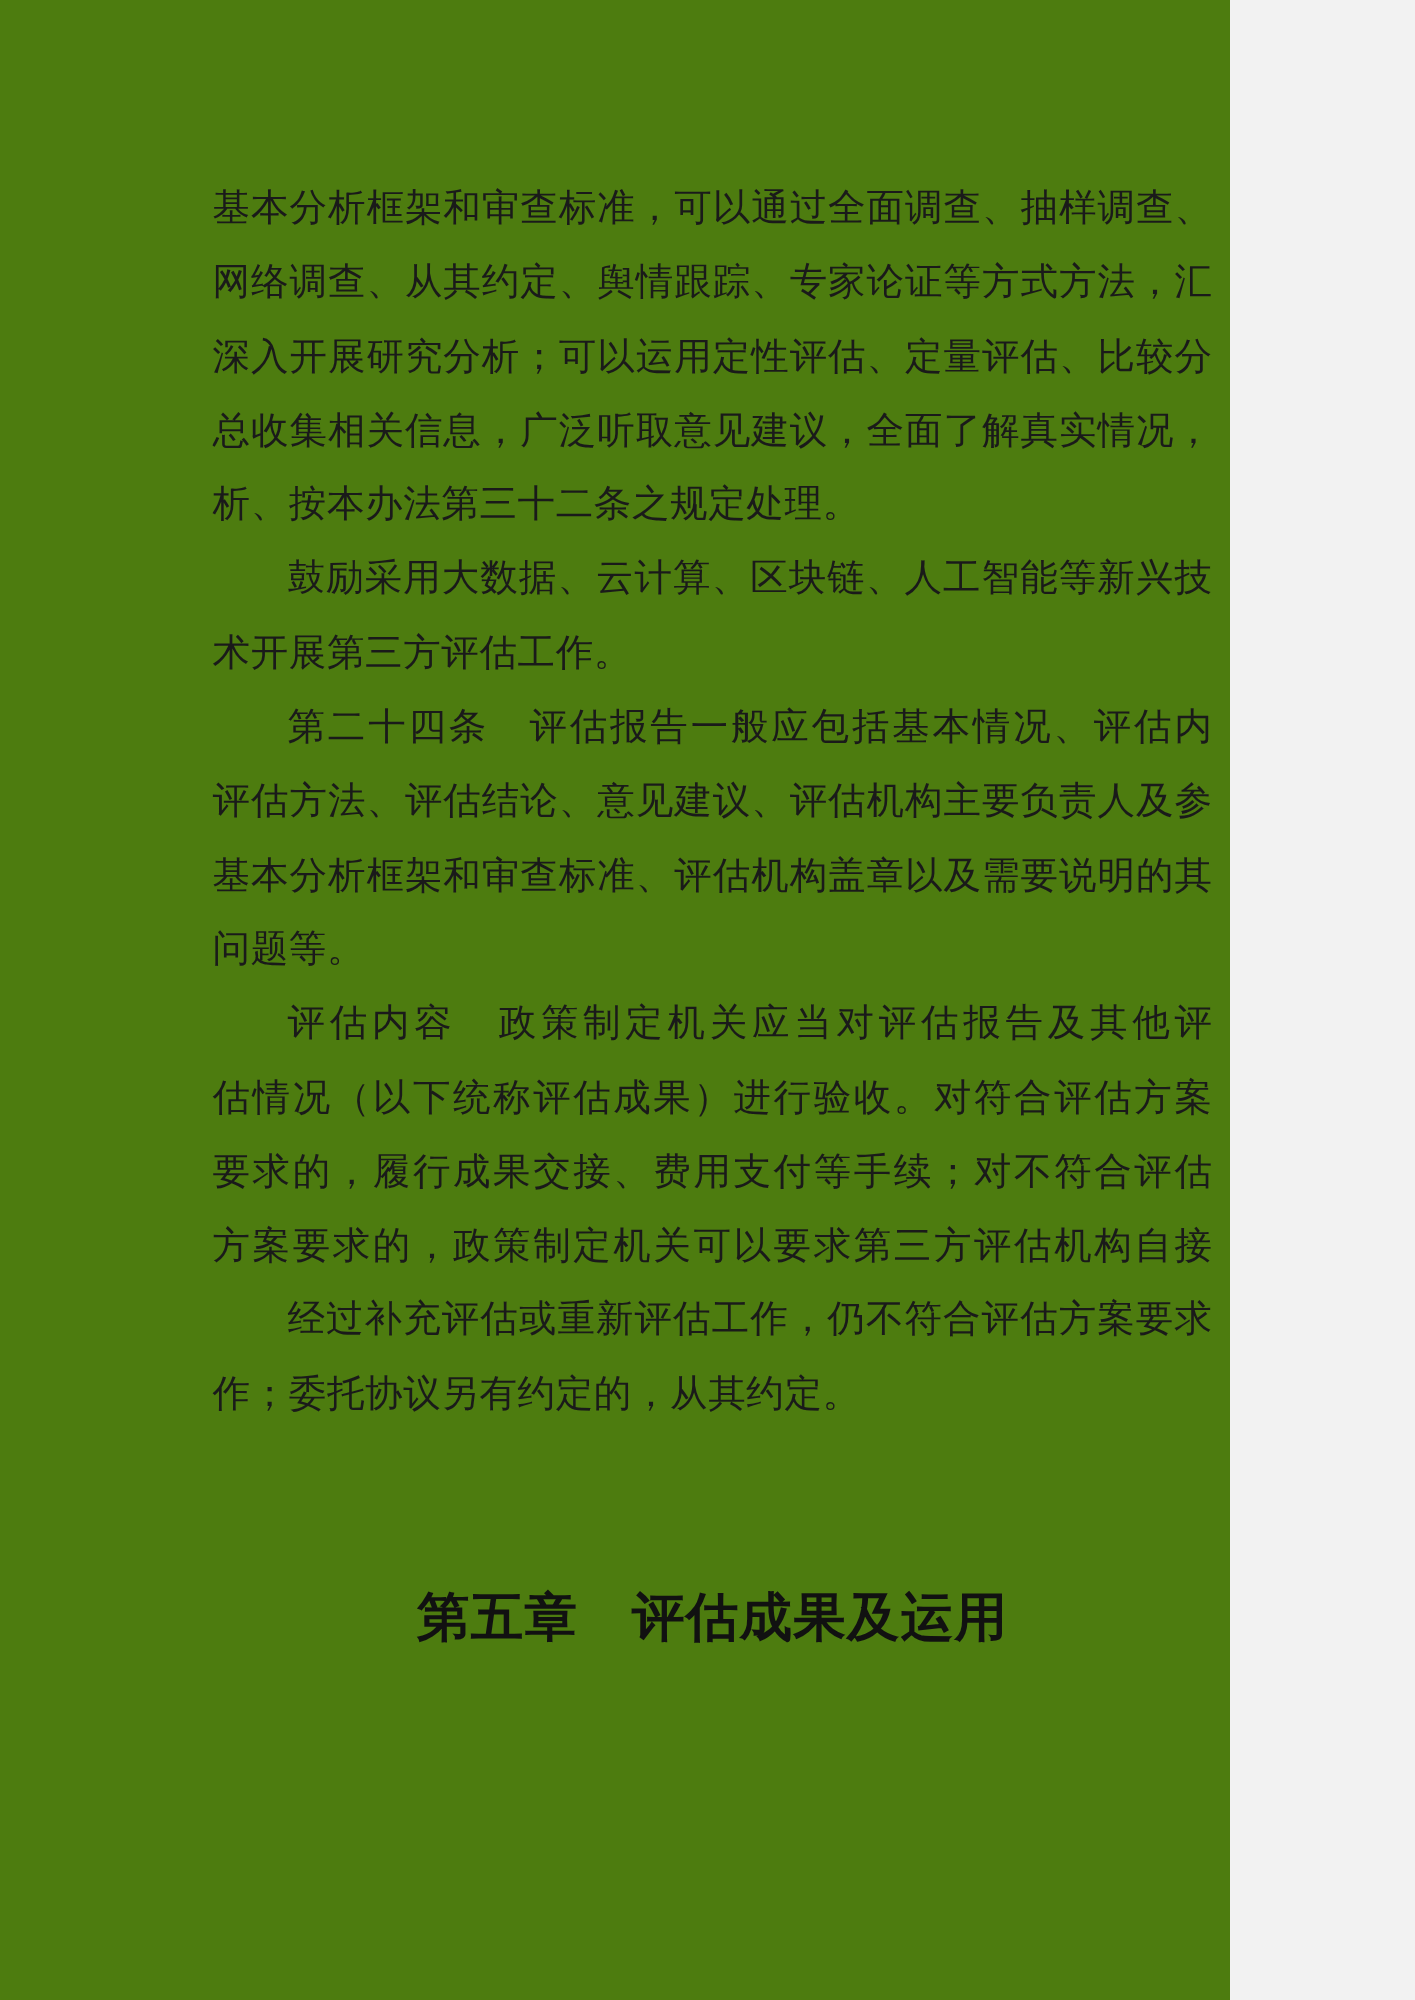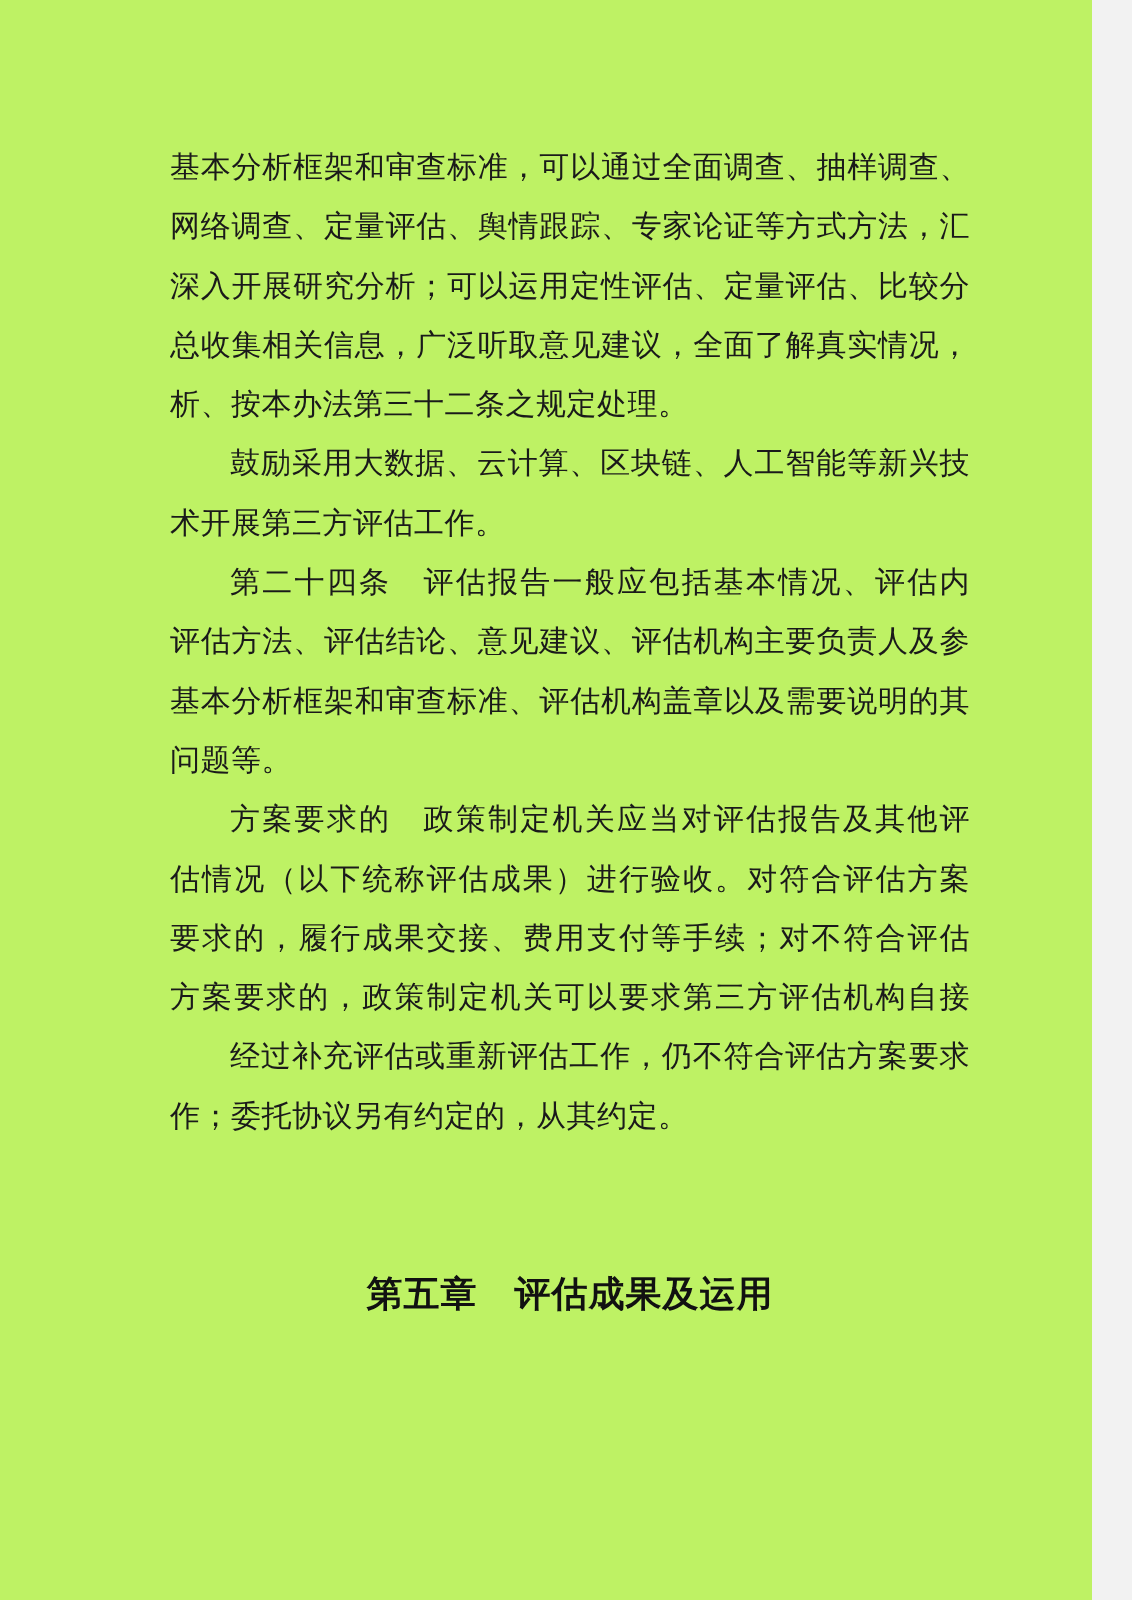--- a/index.html
+++ b/index.html
@@ -7,23 +7,23 @@
     padding: 0;
   }
   body {
     width: 1132px;
     height: 1600px;
     background: #f2f2f2;
     font-family: "Liberation Serif", "DejaVu Serif", serif;
   }
   .page {
     position: relative;
-    width: 1092px;
+    width: 984px;
     height: 1600px;
-    background: #bef264;
+    background: #4d7c0f;
     overflow: hidden;
   }
   .body-block {
     position: absolute;
     left: 170px;
     top: 137px;
     width: 800px;
     font-size: 30px;
     line-height: 59.3px;
     color: #1a1a1a;
@@ -43,42 +43,42 @@
   .chapter-heading {
     position: absolute;
     left: 170px;
     top: 1264px;
     width: 800px;
     height: 59px;
     line-height: 59px;
     text-align: center;
     font-family: "Liberation Sans", "DejaVu Sans", sans-serif;
     font-weight: 700;
-    font-size: 36px;
+    font-size: 42px;
     color: #111111;
     letter-spacing: 1px;
   }
 </style>
 </head>
 <body>
 
 <div class="page">
   <div class="body-block" id="body-lines">
       <div class="line fill">基本分析框架和审查标准，可以通过全面调查、抽样调查、</div>
-      <div class="line fill">网络调查、定量评估、舆情跟踪、专家论证等方式方法，汇</div>
+      <div class="line fill">网络调查、从其约定、舆情跟踪、专家论证等方式方法，汇</div>
       <div class="line fill">深入开展研究分析；可以运用定性评估、定量评估、比较分</div>
       <div class="line fill">总收集相关信息，广泛听取意见建议，全面了解真实情况，</div>
       <div class="line">析、按本办法第三十二条之规定处理。</div>
       <div class="line indent fill">鼓励采用大数据、云计算、区块链、人工智能等新兴技</div>
       <div class="line">术开展第三方评估工作。</div>
       <div class="line indent fill">第二十四条　评估报告一般应包括基本情况、评估内容、</div>
       <div class="line fill">评估方法、评估结论、意见建议、评估机构主要负责人及参</div>
       <div class="line fill">基本分析框架和审查标准、评估机构盖章以及需要说明的其他</div>
       <div class="line">问题等。</div>
-      <div class="line indent fill">方案要求的　政策制定机关应当对评估报告及其他评</div>
+      <div class="line indent fill">评估内容　政策制定机关应当对评估报告及其他评</div>
       <div class="line fill">估情况（以下统称评估成果）进行验收。对符合评估方案</div>
       <div class="line fill">要求的，履行成果交接、费用支付等手续；对不符合评估</div>
       <div class="line fill">方案要求的，政策制定机关可以要求第三方评估机构自接</div>
       <div class="line indent fill">经过补充评估或重新评估工作，仍不符合评估方案要求</div>
       <div class="line">作；委托协议另有约定的，从其约定。</div>
     </div>
   <div class="chapter-heading">第五章　评估成果及运用</div>
 </div>
 
 </body></html>

